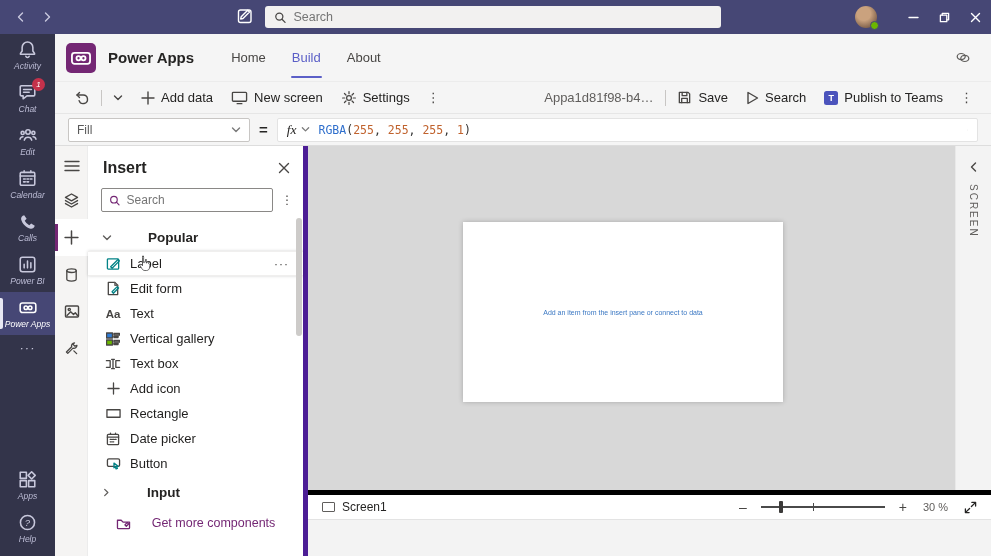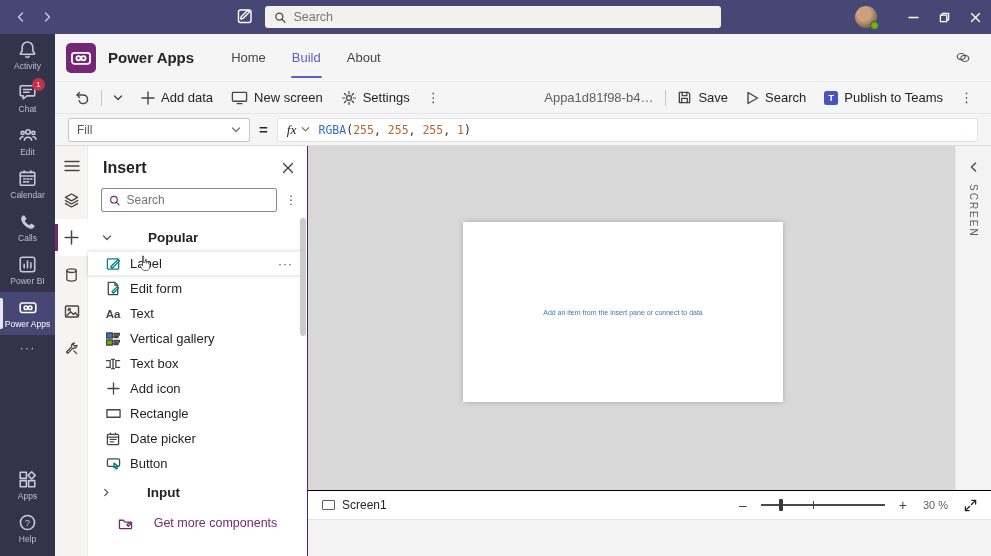--- a/index.html
+++ b/index.html
@@ -18,21 +18,21 @@
                display:flex; align-items:center; padding:0 9px; gap:7px; color:#484644; }
   .tb-search input { border:none; outline:none; background:transparent; font-size:12.5px; color:#484644; width:100%;
                      font-family:"Liberation Sans", sans-serif; }
   .avatar { position:absolute; left:855px; top:6px; width:22px; height:22px; border-radius:50%;
             background:radial-gradient(circle at 40% 35%, #caa27e 0 35%, #8a6a52 70%, #6b4f3a); }
   .presence { position:absolute; right:-2px; bottom:-2px; width:9px; height:9px; border-radius:50%; background:#6BB700; border:1.8px solid #464775; }
   .win-controls { position:absolute; right:0; top:0; height:34px; display:flex; }
   .win-btn { width:31px; height:34px; display:flex; align-items:center; justify-content:center; color:#fff; }
 
   
-  .sidebar { position:absolute; left:0; top:34px; width:55px; height:522px; background:#33344A; display:flex; flex-direction:column; }
+  .sidebar { position:absolute; left:0; top:34px; width:55px; height:522px; background:#33344A; display:flex; flex-direction:column;font-style:italic; }
   .sb-item { position:relative; width:55px; height:43px; display:flex; flex-direction:column; align-items:center; justify-content:center;
              gap:2px; color:#C8C8DC; }
   .sb-item .lbl { font-size:8.5px; color:#BDBDD6; white-space:nowrap; }
   .sb-item.active { background:#464775; color:#FFFFFF; }
   .sb-item.active .lbl { color:#FFFFFF; }
   .sb-item.active::before { content:""; position:absolute; left:0; top:6px; bottom:6px; width:3px; background:#E8E8F4; border-radius:0 2px 2px 0; }
   .sb-badge { position:absolute; top:-5px; right:-8px; min-width:13px; height:13px; border-radius:7px; background:#C4314B;
               color:#fff; font-size:8px; display:flex; align-items:center; justify-content:center; padding:0 3px; }
   .sb-more { height:24px; display:flex; align-items:center; justify-content:center; color:#C8C8DC; font-size:13px; letter-spacing:1px; }
   .sb-spacer { flex:1; }
@@ -78,21 +78,21 @@
 
   
   .main { position:absolute; left:55px; top:146px; width:936px; height:410px; }
 
   .rail { position:absolute; left:0; top:0; width:33px; height:410px; background:#F5F4F3; border-right:1px solid #ECECEC; }
   .rail-item { position:relative; width:33px; height:37px; display:flex; align-items:center; justify-content:center; color:#484644; }
   .rail-item.first { height:32px; margin-top:4px; }
   .rail-item.active { background:#FFFFFF; }
   .rail-item.active::before { content:""; position:absolute; left:0; top:5px; bottom:5px; width:2.5px; background:#742774; }
 
-  .panel { position:absolute; left:33px; top:0; width:220px; height:410px; background:#FFFFFF; border-right:1px solid #4c1d95; }
+  .panel { position:absolute; left:33px; top:0; width:220px; height:410px; background:#FFFFFF; border-right:5px solid #4c1d95; }
   .panel-header { display:flex; align-items:center; padding:13px 13px 9px 15px; }
   .panel-title { font-size:16px; font-weight:600; color:#252423; }
   .panel-close { margin-left:auto; color:#484644; }
   .search-row { display:flex; align-items:center; padding:2px 10px 2px 13px; gap:8px; }
   .panel-search { flex:1; height:24px; border:1px solid #8A8886; border-radius:2px; display:flex; align-items:center; padding:0 7px; gap:6px; }
   .panel-search input { border:none; outline:none; width:100%; font-size:12px; color:#605E5C; font-family:"Liberation Sans", sans-serif; }
   .search-dots { color:#484644; font-size:12px; }
   .section-hdr { display:flex; align-items:center; gap:8px; padding:7px 0 6px 14px; margin-top:9px; }
   .section-hdr .name { font-size:13.5px; font-weight:bold; color:#252423;padding-left:28px; }
   .section-hdr .chev { color:#605E5C; }
@@ -108,21 +108,21 @@
   .artboard { position:absolute; left:155px; top:76px; width:320px; height:180px; background:#FFFFFF;
               box-shadow:0 0 5px rgba(0,0,0,0.22); display:flex; align-items:center; justify-content:center; }
   .artboard .msg { font-size:7px; color:#3B78C3; }
 
   .right-rail { position:absolute; left:900px; top:0; width:36px; height:344px; background:#F3F3F3; border-left:1px solid #E9E9E9;
                 display:flex; flex-direction:column; align-items:center; padding-top:16px; }
   .right-rail .chev { color:#484644; }
   .rail-label { margin-top:12px; writing-mode:vertical-rl; font-size:10px; letter-spacing:2px; color:#605E5C; }
 
   .status-bar { position:absolute; left:253px; top:344px; width:683px; height:30px; background:#FFFFFF;
-                border-top:1px solid #000000; border-bottom:1px solid #E3E3E3; display:flex; align-items:center; padding:0 14px; }
+                border-top:5px solid #000000; border-bottom:1px solid #E3E3E3; display:flex; align-items:center; padding:0 14px; }
   .screen-chip { display:flex; align-items:center; gap:7px; font-size:12px; color:#252423; }
   .screen-ic { width:13px; height:10px; border:1.3px solid #605E5C; border-radius:1px; }
   .zoom-group { margin-left:auto; display:flex; align-items:center; }
   .zoom-btn { font-size:14px; color:#484644; padding:0 6px; }
   .slider { position:relative; width:124px; height:14px; margin:0 8px; }
   .slider .track { position:absolute; left:0; right:0; top:6px; height:1.6px; background:#4A4A4A; }
   .slider .thumb { position:absolute; left:15%; top:1px; width:3.5px; height:12px; background:#3B3A39; border-radius:1px; }
   .slider .tick { position:absolute; left:42%; top:3px; width:1.6px; height:8px; background:#4A4A4A; }
   .zoom-val { font-size:11px; color:#605E5C; margin:0 3px 0 10px; }
   .zoom-unit { font-size:11px; color:#605E5C; }

